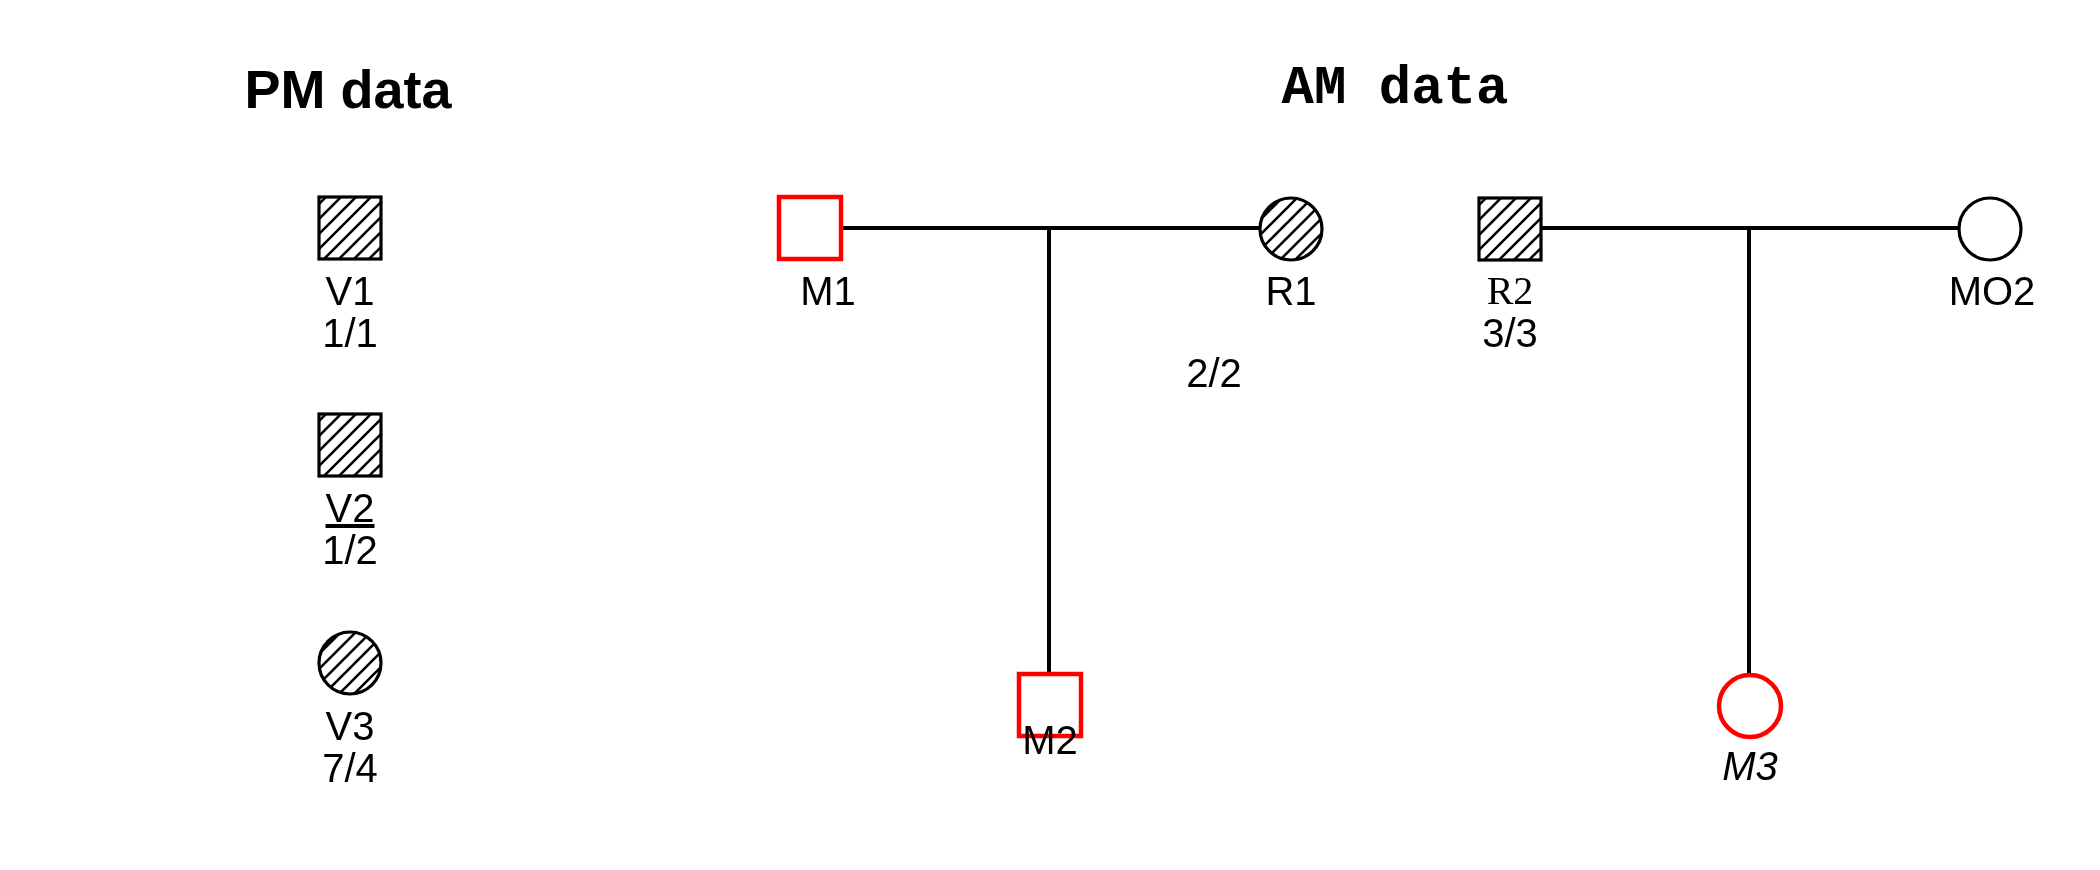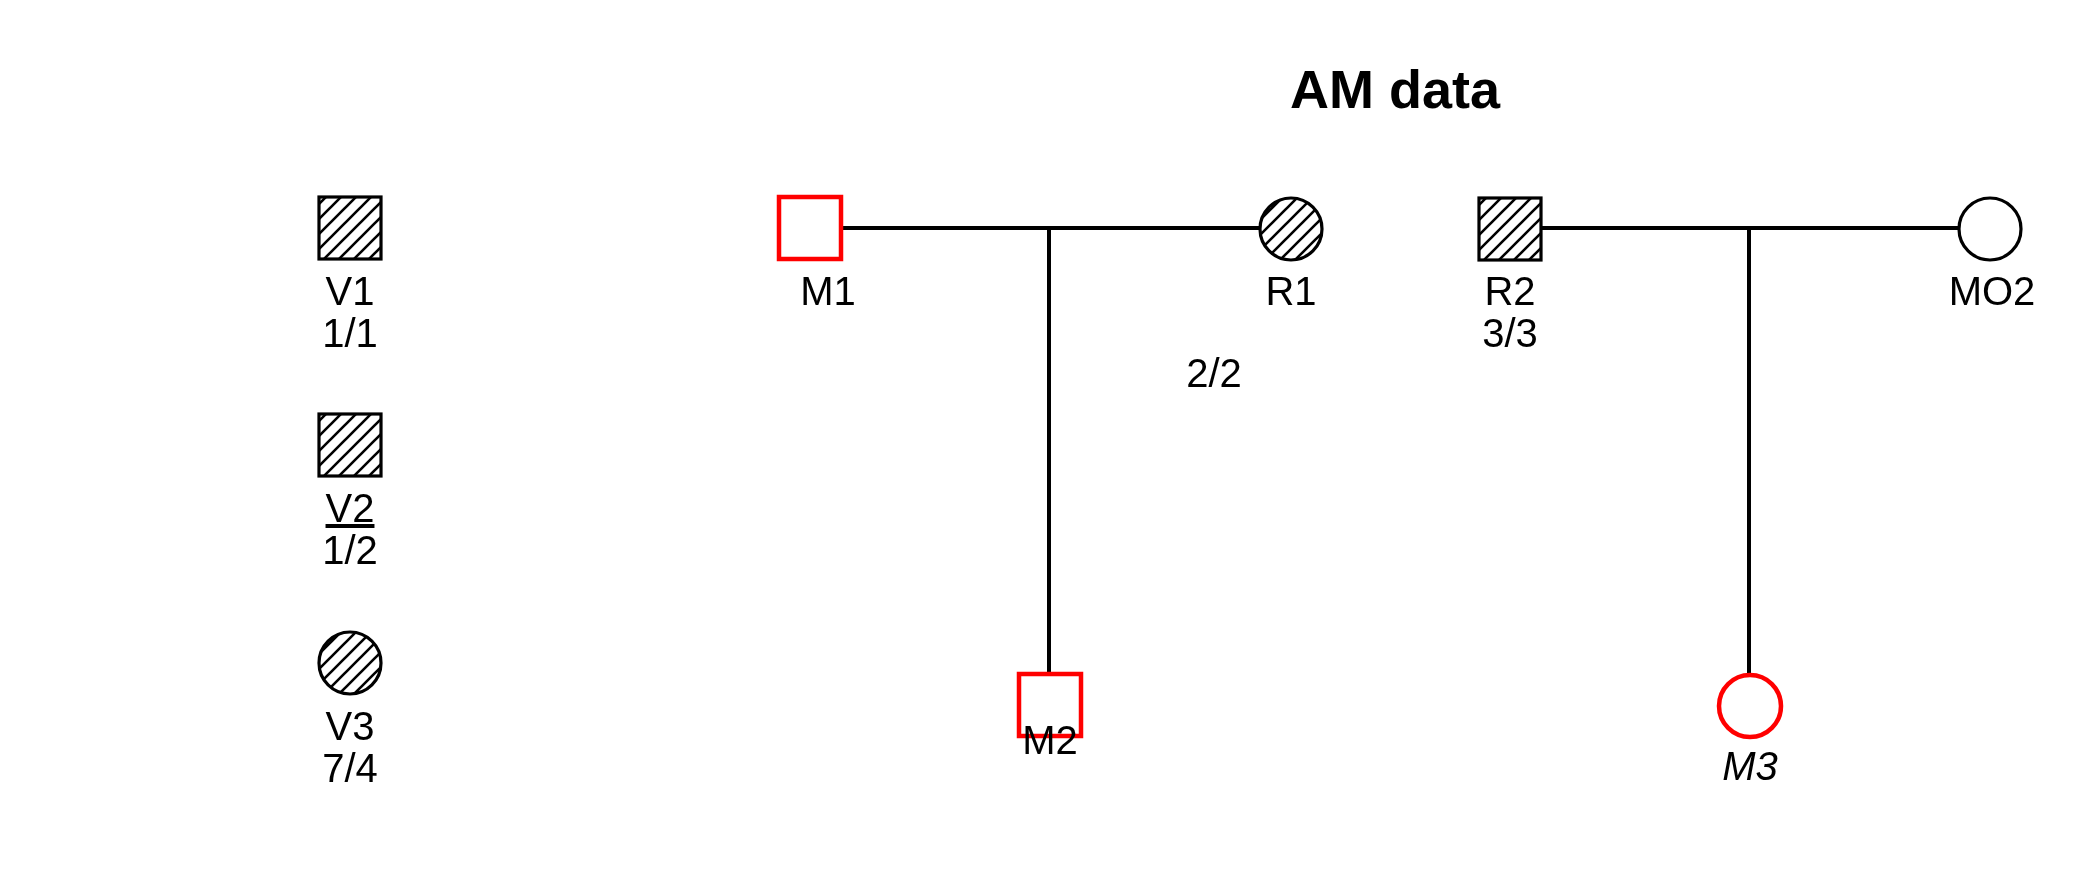--- a/index.html
+++ b/index.html
@@ -47,21 +47,22 @@
 <div id="canvas">
 
   <svg width="0" height="0" style="position:absolute" aria-hidden="true">
     <defs>
       <pattern id="hatch" patternUnits="userSpaceOnUse" width="15" height="15">
         <path d="M0,15 L15,0 M-3.75,3.75 L3.75,-3.75 M11.25,18.75 L18.75,11.25" stroke="#000000" stroke-width="2.6" fill="none"></path>
       </pattern>
     </defs>
   </svg>
 
-  <div class="section-title" style="left:1395px; top:62px;">AM data</div>
+  <div class="section-title" style="left:348px; top:62px;">PM data</div>
+  <div class="section-title" style="left:1395px; top:62px;font-family:Liberation Mono, monospace;">AM data</div>
 
   <svg class="sym" style="left:315px; top:193px;" width="70" height="70" viewBox="0 0 70 70">
     <rect x="4" y="4" width="62" height="62" fill="url(#hatch)" stroke="#000000" stroke-width="3.2"></rect>
   </svg>
   <svg class="sym" style="left:315px; top:410px;" width="70" height="70" viewBox="0 0 70 70">
     <rect x="4" y="4" width="62" height="62" fill="url(#hatch)" stroke="#000000" stroke-width="3.2"></rect>
   </svg>
   <svg class="sym" style="left:315px; top:628px;" width="70" height="70" viewBox="0 0 70 70">
     <circle cx="35" cy="35" r="31" fill="url(#hatch)" stroke="#000000" stroke-width="3.2"></circle>
   </svg>
@@ -99,18 +100,18 @@
   <svg class="sym" style="left:1475px; top:194px;" width="70" height="70" viewBox="0 0 70 70">
     <rect x="4" y="4" width="62" height="62" fill="url(#hatch)" stroke="#000000" stroke-width="3.2"></rect>
   </svg>
   <svg class="sym" style="left:1955px; top:194px;" width="70" height="70" viewBox="0 0 70 70">
     <circle cx="35" cy="35" r="31" fill="#ffffff" stroke="#000000" stroke-width="3.2"></circle>
   </svg>
   <svg class="sym" style="left:1715px; top:671px;" width="70" height="70" viewBox="0 0 70 70">
     <circle cx="35" cy="35" r="31" fill="none" stroke-width="4.5" stroke="#ff0000"></circle>
   </svg>
 
-  <div class="id-label" style="left:1510px; top:271px;">R2</div>
+  <div class="id-label" style="left:1510px; top:271px;font-family:Liberation Serif, serif;">R2</div>
   <div class="genotype-label" style="left:1510px; top:313px;">3/3</div>
   <div class="id-label" style="left:1992px; top:271px;">MO2</div>
   <div class="id-label" style="left:1750px; top:746px;font-style:italic;">M3</div>
 
 </div>
 
 </body></html>

